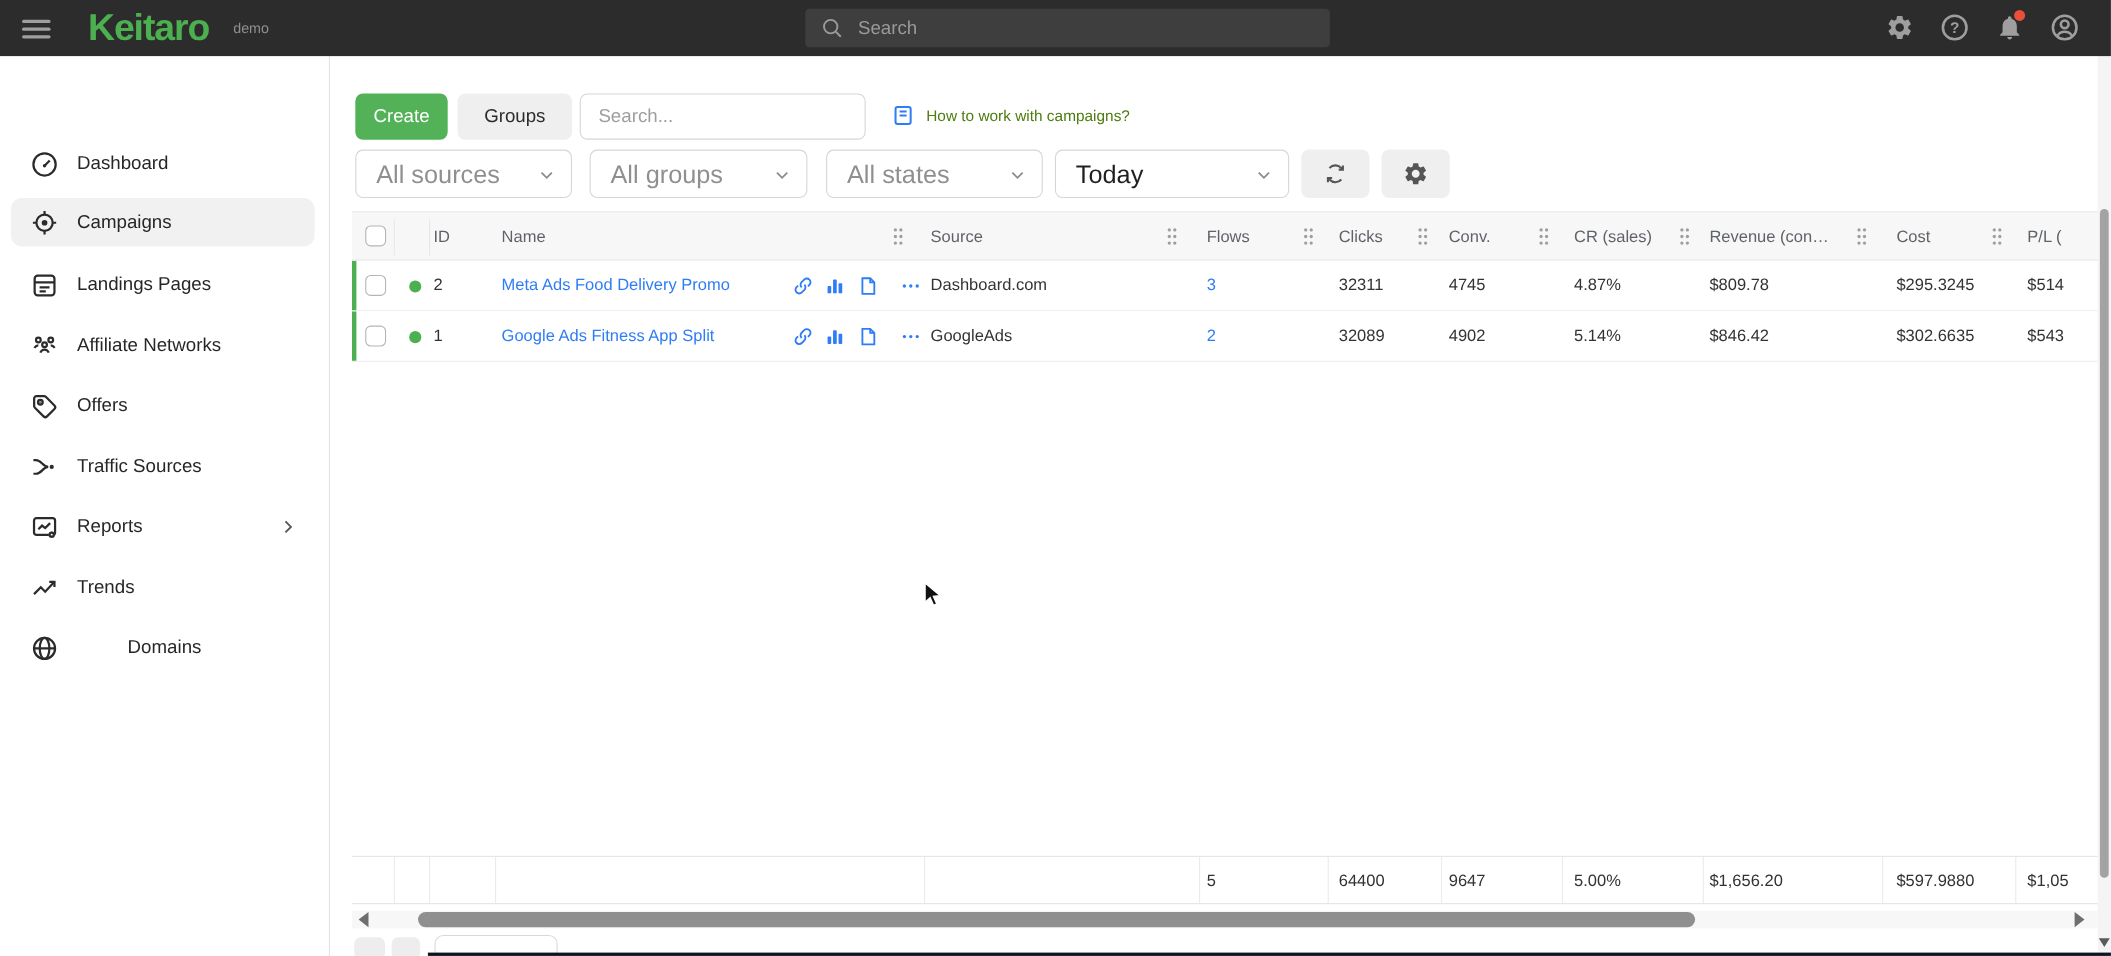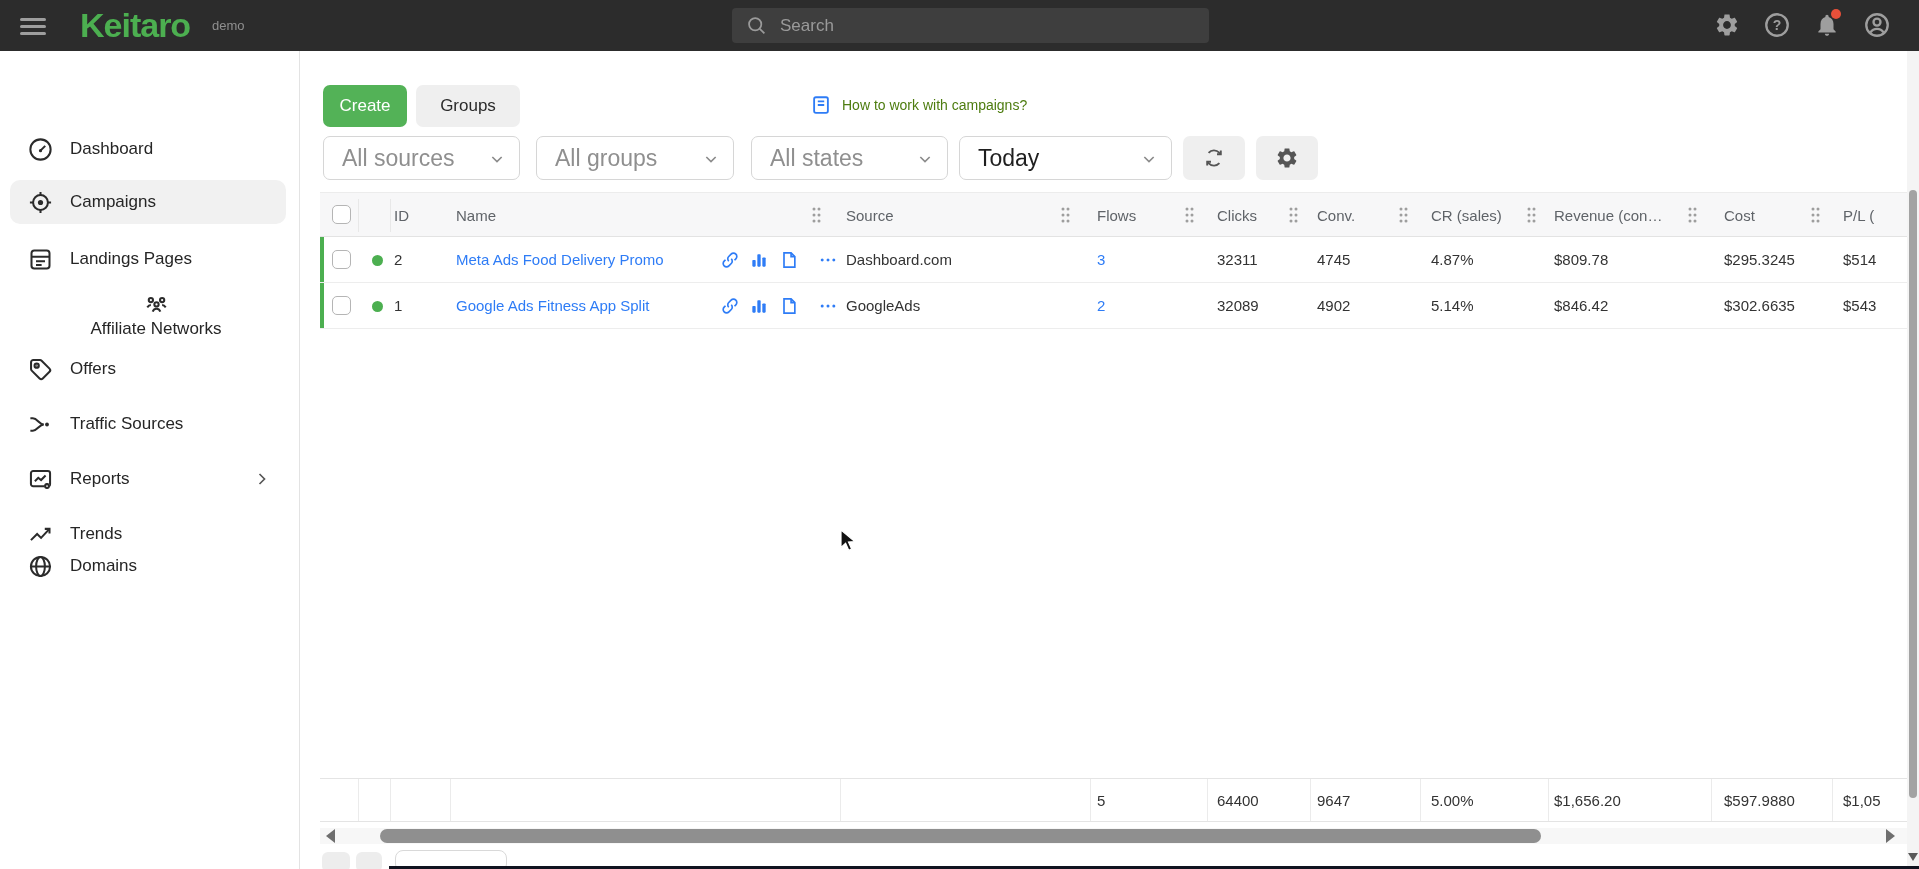--- a/index.html
+++ b/index.html
@@ -147,21 +147,21 @@
     </div>
     <div class="side-item" style="top:186px;">
       <span class="sicon">
           <svg width="27" height="27" viewBox="0 0 24 24" fill="none" stroke="#2b2b2b" stroke-width="1.8">
             <rect x="4" y="4" width="16" height="16" rx="2.5"></rect>
             <path d="M4 9.5h16M8 13.5h8M8 16.8h5"></path>
           </svg>
         </span>
       <span class="slabel">Landings Pages</span>
     </div>
-    <div class="side-item" style="top:241px;flex-direction:column;">
+    <div class="side-item" style="top:241px;">
       <span class="sicon">
           <svg width="27" height="27" viewBox="0 0 24 24" fill="none" stroke="#2b2b2b" stroke-width="1.8">
             <circle cx="7" cy="7.2" r="1.9"></circle>
             <circle cx="17" cy="7.2" r="1.9"></circle>
             <circle cx="12" cy="11" r="1.9"></circle>
             <path d="M3.8 13.6c.9-1.3 2-2 3.2-2M20.2 13.6c-.9-1.3-2-2-3.2-2M8.6 17.4c.7-1.7 1.9-2.5 3.4-2.5s2.7.8 3.4 2.5"></path>
           </svg>
         </span>
       <span class="slabel">Affiliate Networks</span>
     </div>
@@ -201,34 +201,35 @@
     </div>
     <div class="side-item" style="top:461px;">
       <span class="sicon">
           <svg width="27" height="27" viewBox="0 0 24 24" fill="none" stroke="#2b2b2b" stroke-width="1.8">
             <path d="M3.5 17l5.5-5.5 3.5 3.5 7.5-8"></path>
             <path d="M15.8 7h4.2v4.2"></path>
           </svg>
         </span>
       <span class="slabel">Trends</span>
     </div>
-    <div class="side-item" style="top:493px;">
+    <div class="side-item" style="top:516px;gap:46px;">
       <span class="sicon">
           <svg width="27" height="27" viewBox="0 0 24 24" fill="none" stroke="#2b2b2b" stroke-width="1.8">
             <circle cx="12" cy="12" r="8.5"></circle>
             <ellipse cx="12" cy="12" rx="3.9" ry="8.5"></ellipse>
             <path d="M3.5 12h17"></path>
           </svg>
         </span>
       <span class="slabel">Domains</span>
     </div>
   </nav>
 
   <button class="btn-create">Create</button>
   <button class="btn-groups">Groups</button>
+  <input class="tbl-search" placeholder="Search..." style="">
   <a class="help-link">
     <svg width="22" height="22" viewBox="0 0 24 24" fill="none" stroke="#2e7cf6" stroke-width="2">
         <rect x="4.5" y="3.5" width="15" height="17" rx="2"></rect>
         <path d="M8.5 8h7M8.5 12h7"></path>
       </svg>
     <span>How to work with campaigns?</span>
   </a>
 
   <div class="filter" style="left:323px; width:197px;">
     <span class="fval">All sources</span>

